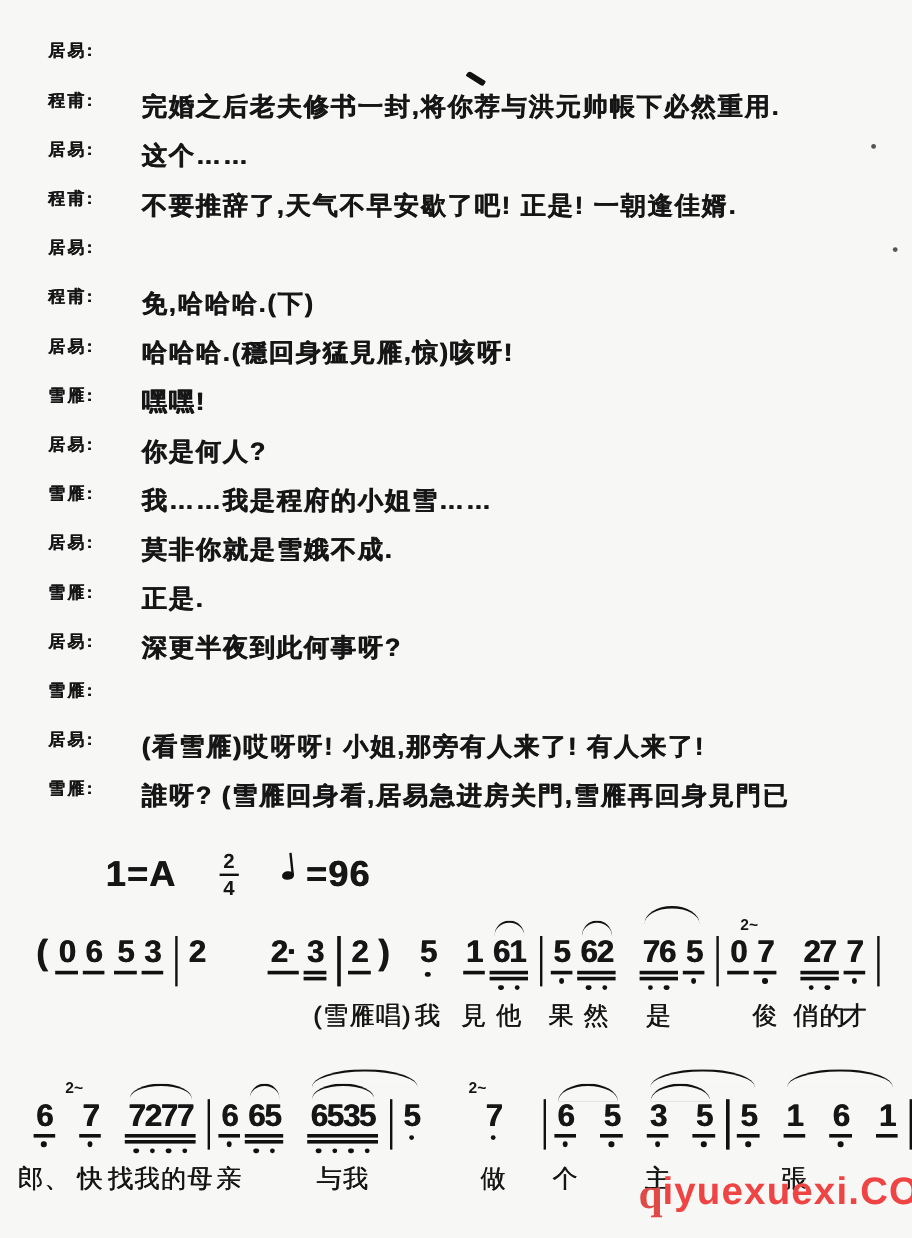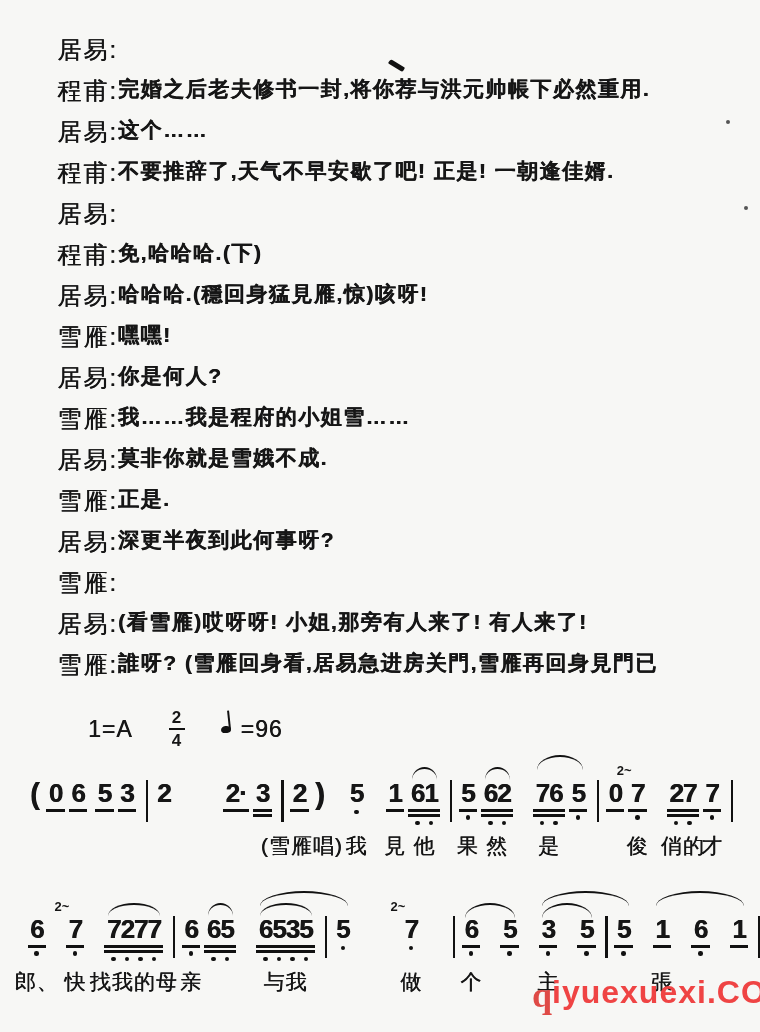--- a/index.html
+++ b/index.html
@@ -9,45 +9,44 @@
     background:#f7f7f5;
     overflow:hidden;
     font-family:"Liberation Sans","DejaVu Sans",sans-serif;
     color:#161616;
   }
   
   .dialogue { padding:34px 18px 0 40px; }
   .dlg-row { display:flex; align-items:flex-start; min-height:41px; }
   .speaker {
     flex:0 0 78px;
-    font-size:24px; font-weight:normal; letter-spacing:2px;
+    font-size:14px; font-weight:bold; letter-spacing:2px;
     text-shadow:0.5px 0 0 currentColor;
     white-space:nowrap;
-    text-align:right;
   }
   .dlg-text {
     font-size:21px; font-weight:bold; letter-spacing:1.5px;
     text-shadow:0.5px 0 0 currentColor;
     white-space:nowrap;
   }
   
   .ink-tick {
     position:absolute; left:388px; top:63px; width:17px; height:5px;
     background:#111; border-radius:3px 1px 2px 1px; transform:rotate(32deg);
   }
   .speck { position:absolute; background:#555; border-radius:50%; }
   .speck.s1 { left:726px; top:120px; width:4px; height:4px; }
   .speck.s2 { left:744px; top:206px; width:4px; height:4px; }
   
   .keysig {
     display:flex; align-items:center; gap:36px;
     margin:16px 0 0 88px; height:46px;
   }
   .key-lab, .tempo-val {
-    font-size:23px; font-weight:normal; letter-spacing:1px;
+    font-size:30px; font-weight:bold; letter-spacing:1px;
     text-shadow:0.5px 0 0 currentColor;
   }
   .meter { display:inline-flex; flex-direction:column; align-items:center; line-height:1; }
   .meter span { font-size:17px; font-weight:bold; }
   .meter .fracbar { width:16px; height:2.5px; background:#111; margin:2px 0; }
   .tempo { display:inline-flex; align-items:center; gap:8px; }
   .qnote { position:relative; display:inline-block; width:10px; height:7px;
     background:#111; border-radius:55% 55% 50% 50% / 65% 65% 55% 55%;
     transform:rotate(-6deg); margin-right:2px; }
   .qnote::after { content:""; position:absolute; right:0px; bottom:3px;

